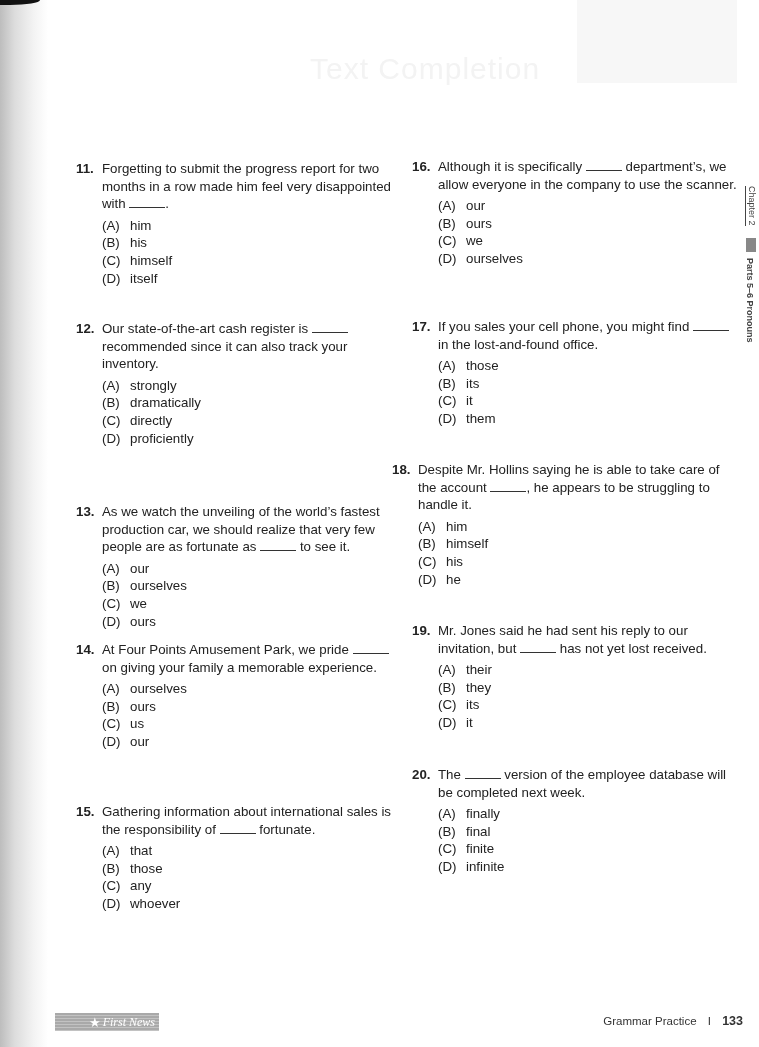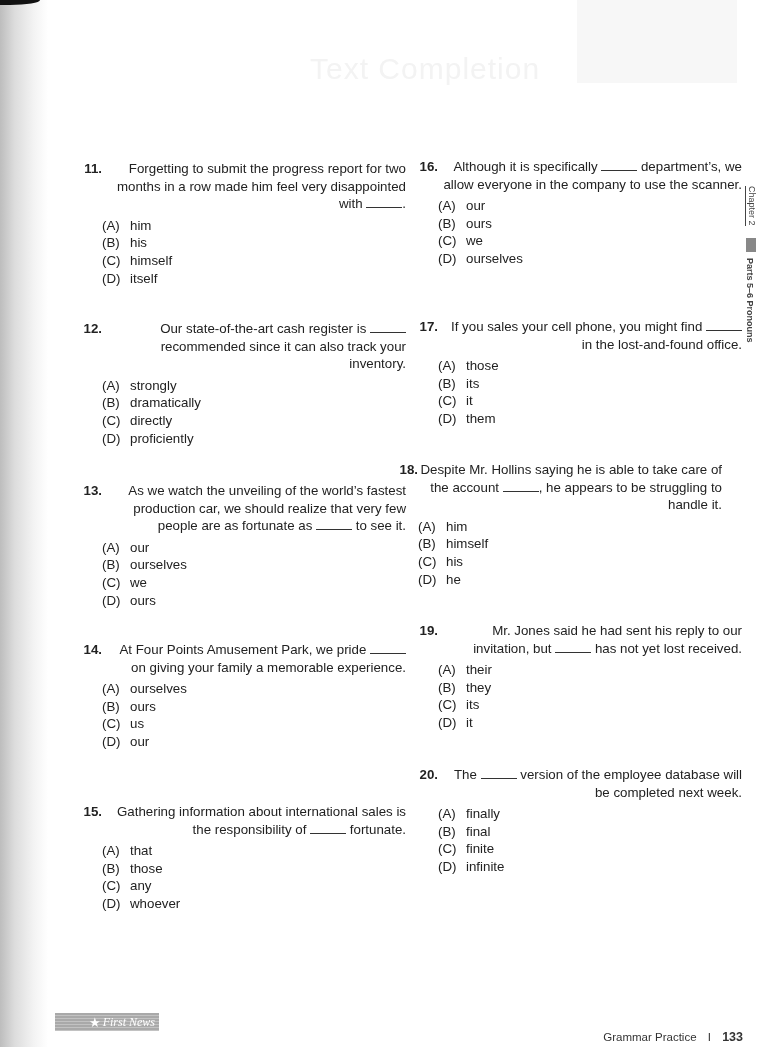--- a/index.html
+++ b/index.html
@@ -19,21 +19,21 @@
   }
   .ghost-title {
     position: absolute; left: 310px; top: 52px; font-size: 30px; color: #f3f3f3;
     letter-spacing: 1px;
   }
   .ghost-box {
     position: absolute; left: 577px; top: 0; width: 160px; height: 83px;
     background: #f7f7f7;
   }
   .question { position: absolute; width: 330px; }
-  .q-head { display: flex; font-size: 13.3px; line-height: 17.6px; text-align: right; }
+  .q-head { display: flex; font-size: 13.3px; line-height: 17.6px; }
   .q-num { font-weight: bold; min-width: 26px; color: #222; }
   .q-text { flex: 1; }
   .blank {
     display: inline-block; width: 36px; border-bottom: 1px solid #333;
     height: 10px; vertical-align: baseline;
   }
   .options { margin-left: 26px; margin-top: 4px; }
   .opt { font-size: 13.3px; line-height: 17.6px; display: flex; }
   .opt-letter { width: 28px; }
   .side-tab {
@@ -46,21 +46,21 @@
   .side-tab .box { position: absolute; top: 52px; left: 2px; width: 10px; height: 14px; background: #888; }
   .side-tab .parts { position: absolute; top: 72px; left: 1px; font-weight: bold; }
   .footer-logo {
     position: absolute; left: 55px; top: 1013px; width: 104px; height: 18px;
     background: repeating-linear-gradient(to bottom, #a9a9a9 0px, #a9a9a9 2px, #c2c2c2 2px, #c2c2c2 3px);
     display: flex; align-items: center; justify-content: flex-end; padding-right: 4px; box-sizing: border-box;
   }
   .footer-logo .star { color: #fff; font-size: 13px; margin-right: 2px; }
   .footer-logo .txt { color: #fff; font-family: "Liberation Serif", serif; font-style: italic; font-size: 12px; }
   .footer-right {
-    position: absolute; right: 16px; top: 1014px; font-size: 11.5px; color: #333; margin-top: 16px;
+    position: absolute; right: 16px; top: 1014px; font-size: 11.5px; color: #333;
   }
   .footer-right .sep { margin: 0 8px; }
   .footer-right .pg { font-weight: bold; font-size: 12.5px; }
 </style>
 </head>
 <body>
 
 <div class="spine-shade"></div>
 <div class="corner-dark"></div>
 <div class="ghost-box"></div>
@@ -118,21 +118,21 @@
         <div class="opt">
           <span class="opt-letter">(C)</span>
           <span>directly</span>
         </div>
         <div class="opt">
           <span class="opt-letter">(D)</span>
           <span>proficiently</span>
         </div>
       </div>
   </div>
-    <div class="question" style="left: 76px; top: 482px;">
+    <div class="question" style="left: 76px; top: 503px;">
     <div class="q-head">
       <span class="q-num">13.</span>
       <span class="q-text">
         <span>As we watch the unveiling of the world’s fastest production car, we should realize that very few people are as fortunate as </span><span class="blank"></span><span> to see it.</span>
       </span>
     </div>
     <div class="options">
         <div class="opt">
           <span class="opt-letter">(A)</span>
           <span>our</span>

